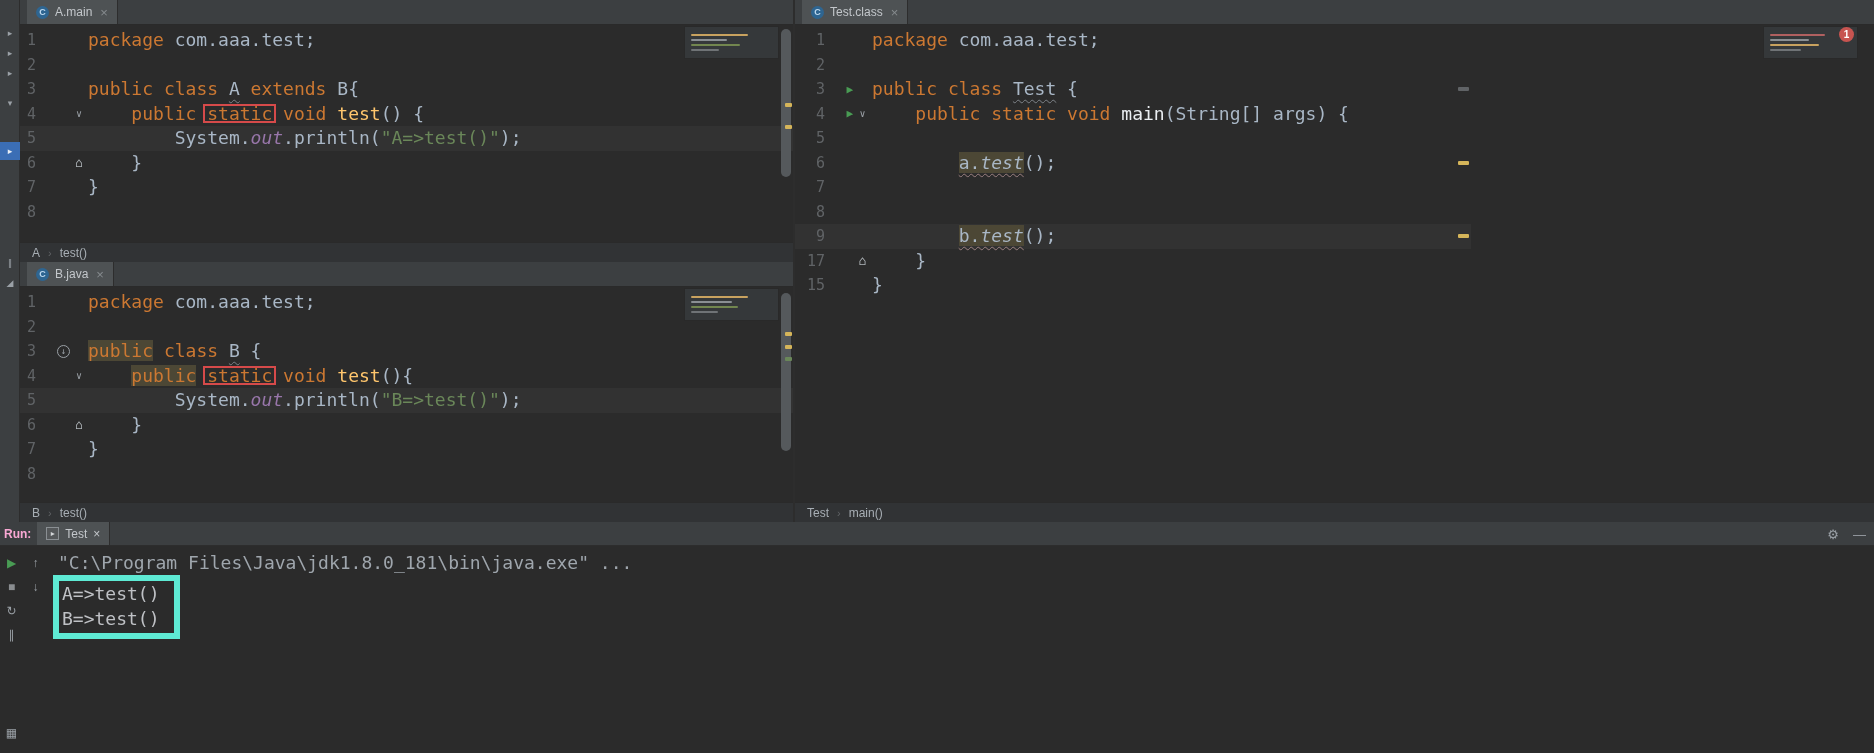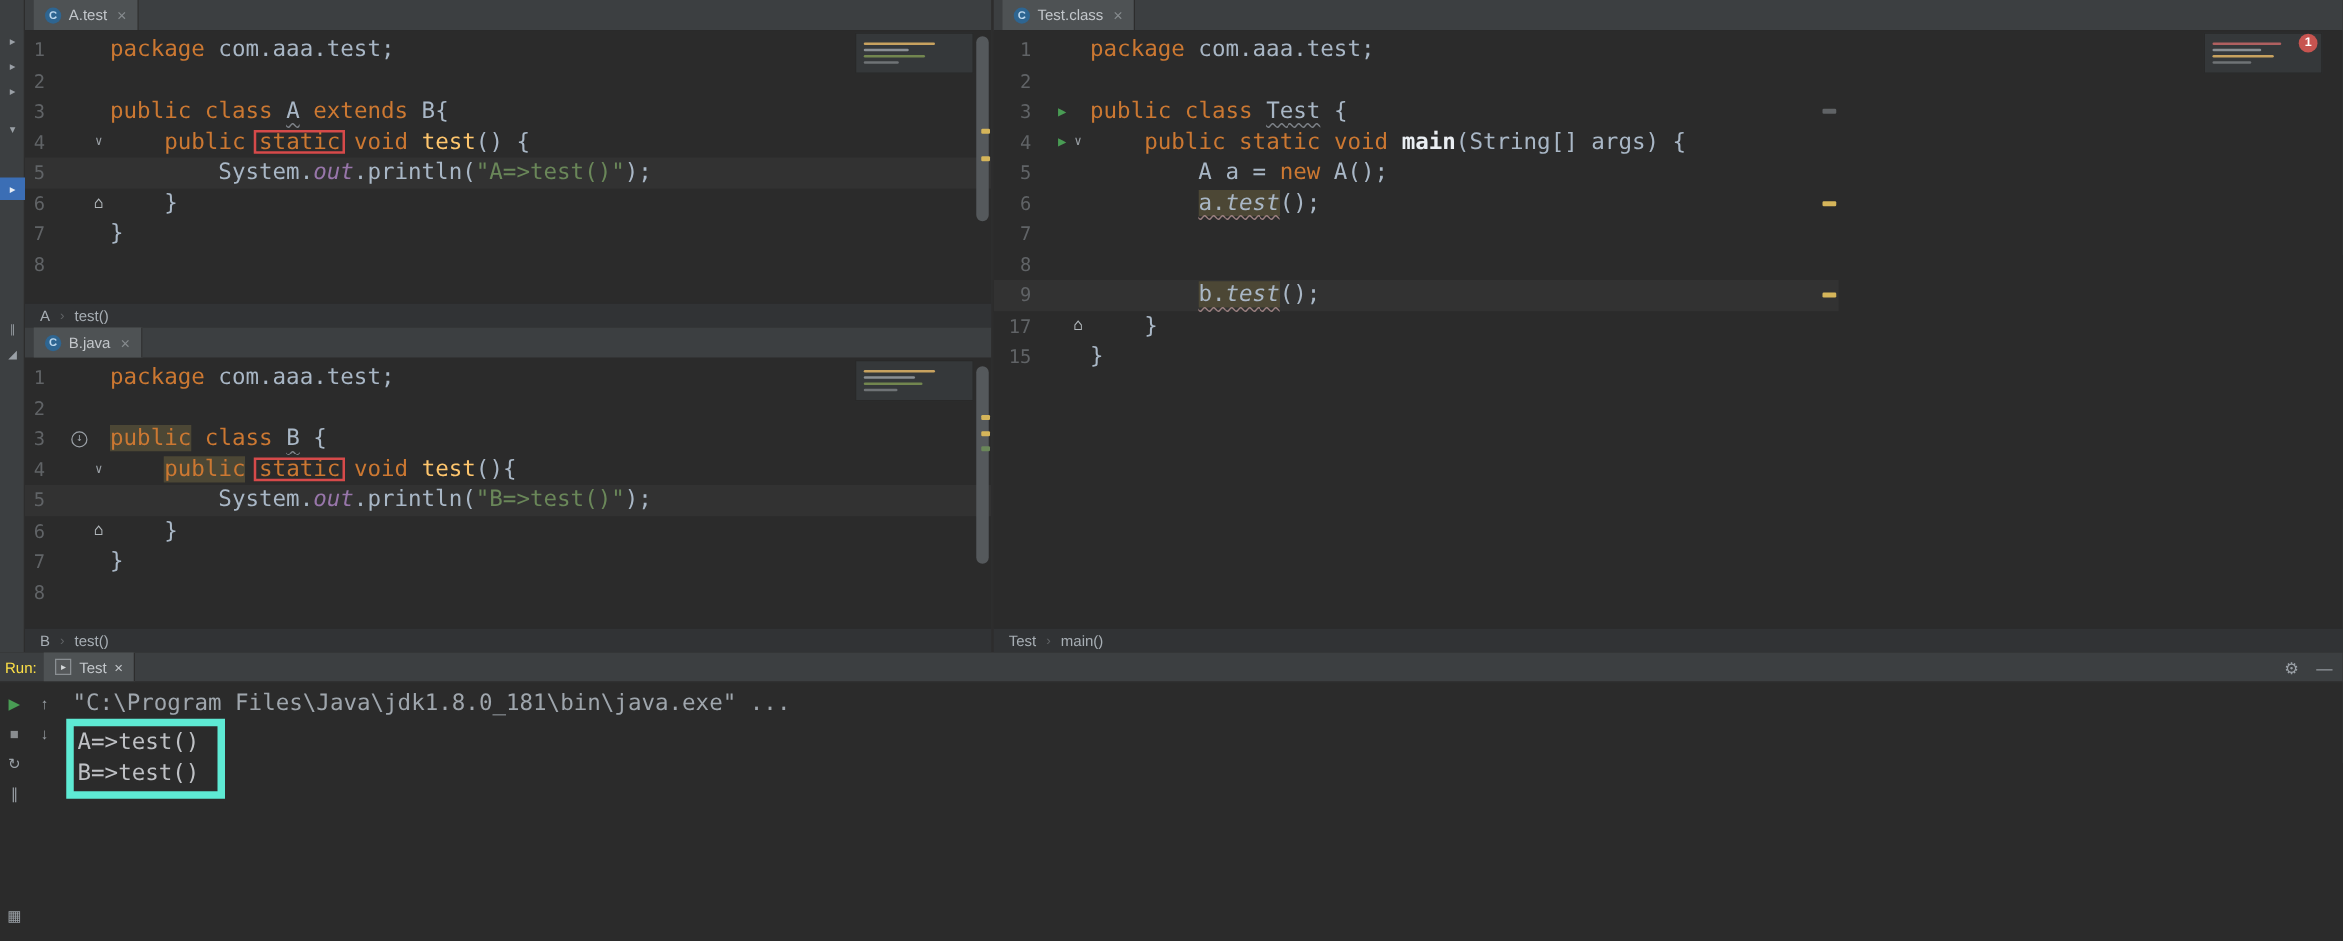--- a/index.html
+++ b/index.html
@@ -37,21 +37,21 @@
   .pane-test .g1 { width:28px; } .pane-test .g2 { width:19px; justify-content:center; }
   .codetext { white-space:pre; }
   .gicon { font-size:12px; color:#9aa0a6; line-height:1; }
   .g-run { color:#499c54; font-size:11px; }
   .g-pent { color:#b0b6ba; font-size:13px; }
   .g-chev { color:#9aa0a6; font-size:10px; }
   .g-over { border:1px solid #9aa0a6; border-radius:50%; width:13px; height:13px; line-height:11px; font-size:9px; text-align:center; color:#9aa0a6; }
   
   .seg { white-space:pre; }
   .kw { color:#cc7832;margin-top:43px; } .pl { color:#a9b7c6; } .str { color:#6a8759; }
-  .meth { color:#ffc66d; } .mainm { color:#eaeef2; font-weight:bold; }
+  .meth { color:#ffc66d; } .mainm { color:#eaeef2; font-weight:normal; }
   .fld { color:#9876aa; font-style:italic; } .it { font-style:italic; }
   .cls { text-decoration:underline wavy #7d8288 1px; text-underline-offset:4px; }
   .hl { background:#4c4735; }
   .wavy { text-decoration:underline wavy #9b8080 1px; text-underline-offset:4px; }
   .redbox { position:relative; }
   .redbox::after { content:""; position:absolute; left:-4px; right:-4px; top:1px; bottom:1px; border:2px solid #d64a4a; pointer-events:none; }
   .stripe-dash { position:absolute; right:2px; top:10px; width:11px; height:4px; border-radius:1px; }
   
   .sb-thumb { position:absolute; width:10px; background:#55595c; border-radius:5px; right:2px; }
   .pane-a .sb-thumb { top:4px; height:148px; }
@@ -61,21 +61,21 @@
   .minimap i { display:block; height:2px; margin:3px 0; border-radius:1px; }
   .error-badge { position:absolute; top:0; right:3px; width:15px; height:15px; border-radius:50%;
                  background:#c75450; color:#fff; font-size:10px; font-weight:bold; line-height:15px; text-align:center;
                  font-family:"Liberation Sans", sans-serif; }
   
   .crumbs { flex:0 0 auto; height:20px; background:#313335; border-top:1px solid #2a2a2a; display:flex; align-items:center; gap:8px; padding-left:12px; font-size:12px; color:#a7aeb4; }
   .crumbs .sep { color:#606366; font-size:11px; }
   
   .run-panel { position:absolute; left:0; top:522px; width:1874px; height:231px; display:flex; flex-direction:column; background:#2b2b2b; z-index:6; }
   .run-header { flex:0 0 auto; height:24px; background:#3c3f41; border-bottom:1px solid #2d2d2d; display:flex; align-items:stretch; position:relative; }
-  .run-label { font-size:12px; color:#fde047; padding:0 6px 0 4px; align-self:center; }
+  .run-label { font-size:12px; color:#f9a8d4; padding:0 6px 0 4px; align-self:center;font-weight:bold; }
   .run-tab { display:flex; align-items:center; gap:6px; padding:0 9px; background:#4e5254; border-right:1px solid #2d2d2d; font-size:12px; color:#c3c7cb; }
   .run-tab-icon { width:13px; height:13px; border:1px solid #8a8f93; background:#55585a; font-size:8px; color:#d4d7d9; text-align:center; line-height:12px; }
   .run-header-right { position:absolute; right:8px; top:0; height:24px; display:flex; align-items:center; gap:14px; }
   .hdr-ic { color:#9aa0a6; font-size:13px; }
   .run-body { flex:1 1 auto; display:flex; position:relative; background:#2b2b2b; }
   .rt-col { flex:0 0 auto; display:flex; flex-direction:column; align-items:center; padding-top:7px; position:relative; }
   .rt-col.c1 { width:23px; } .rt-col.c2 { width:25px; }
   .rt-ic { height:24px; font-size:12px; line-height:20px; }
   .rt-ic.bottom { position:absolute; bottom:6px; left:0; width:100%; text-align:center; }
   .console { flex:1 1 auto; padding:4px 0 0 10px; font-family:"DejaVu Sans Mono", monospace; font-size:18px; line-height:25px; }
@@ -93,21 +93,21 @@
     <span class="s-icon" style="top: 94px;">▾</span>
     <span class="s-icon active" style="top: 142px;">▸</span>
     <span class="s-icon" style="top: 254px;">∥</span>
     <span class="s-icon" style="top: 274px;">◢</span>
   </div>
 
 <div class="pane pane-a">
   <div class="tabbar">
     <div class="tab">
       <span class="cicon">C</span>
-      <span>A.test</span>
+      <span>A.main</span>
       <span class="close">×</span>
     </div>
   </div>
   <div class="editor">
     <div class="lines">
         <div class="code-row"><span class="lnum">1</span><span class="gcol g1"></span><span class="gcol g2"></span><span class="codetext"><span class="seg kw">package</span><span class="seg pl"> com.aaa.test;</span></span></div>
         <div class="code-row"><span class="lnum">2</span><span class="gcol g1"></span><span class="gcol g2"></span><span class="codetext"></span></div>
         <div class="code-row"><span class="lnum">3</span><span class="gcol g1"></span><span class="gcol g2"></span><span class="codetext"><span class="seg kw">public</span><span class="seg pl"> </span><span class="seg kw">class</span><span class="seg pl"> </span><span class="seg pl cls">A</span><span class="seg pl"> </span><span class="seg kw">extends</span><span class="seg pl"> B{</span></span></div>
         <div class="code-row"><span class="lnum">4</span><span class="gcol g1"></span><span class="gcol g2"><span class="gicon g-chev">∨</span></span><span class="codetext"><span class="seg pl">    </span><span class="seg kw">public</span><span class="seg pl"> </span><span class="seg kw redbox">static</span><span class="seg pl"> </span><span class="seg kw">void</span><span class="seg pl"> </span><span class="seg meth">test</span><span class="seg pl">() {</span></span></div>
         <div class="code-row caret-row"><span class="lnum">5</span><span class="gcol g1"></span><span class="gcol g2"></span><span class="codetext"><span class="seg pl">        System.</span><span class="seg fld">out</span><span class="seg pl">.println(</span><span class="seg str">"A=&gt;test()"</span><span class="seg pl">);</span></span></div>
@@ -178,21 +178,21 @@
       <span>Test.class</span>
       <span class="close">×</span>
     </div>
   </div>
   <div class="editor">
     <div class="lines">
         <div class="code-row"><span class="lnum">1</span><span class="gcol g1"></span><span class="gcol g2"></span><span class="codetext"><span class="seg kw">package</span><span class="seg pl"> com.aaa.test;</span></span></div>
         <div class="code-row"><span class="lnum">2</span><span class="gcol g1"></span><span class="gcol g2"></span><span class="codetext"></span></div>
         <div class="code-row"><span class="lnum">3</span><span class="gcol g1"><span class="gicon g-run">▶</span></span><span class="gcol g2"></span><span class="codetext"><span class="seg kw">public</span><span class="seg pl"> </span><span class="seg kw">class</span><span class="seg pl"> </span><span class="seg pl cls">Test</span><span class="seg pl"> {</span></span><span class="stripe-dash" style="background: rgb(96, 99, 102);"></span></div>
         <div class="code-row"><span class="lnum">4</span><span class="gcol g1"><span class="gicon g-run">▶</span></span><span class="gcol g2"><span class="gicon g-chev">∨</span></span><span class="codetext"><span class="seg pl">    </span><span class="seg kw">public</span><span class="seg pl"> </span><span class="seg kw">static</span><span class="seg pl"> </span><span class="seg kw">void</span><span class="seg pl"> </span><span class="seg mainm">main</span><span class="seg pl">(String[] args) {</span></span></div>
-        <div class="code-row"><span class="lnum">5</span><span class="gcol g1"></span><span class="gcol g2"></span><span class="codetext"><span class="seg pl">        A a = </span><span class="seg kw">new</span><span class="seg pl"> A();</span></span></div>
+        <div class="code-row"><span class="lnum">5</span><span class="gcol g1"></span><span class="gcol g2"></span></div>
         <div class="code-row"><span class="lnum">6</span><span class="gcol g1"></span><span class="gcol g2"></span><span class="codetext"><span class="seg pl">        </span><span class="seg pl hl wavy">a.</span><span class="seg pl hl wavy it">test</span><span class="seg pl">();</span></span><span class="stripe-dash" style="background: rgb(213, 181, 90);"></span></div>
         <div class="code-row"><span class="lnum">7</span><span class="gcol g1"></span><span class="gcol g2"></span><span class="codetext"></span></div>
         <div class="code-row"><span class="lnum">8</span><span class="gcol g1"></span><span class="gcol g2"></span></div>
         <div class="code-row caret-row"><span class="lnum">9</span><span class="gcol g1"></span><span class="gcol g2"></span><span class="codetext"><span class="seg pl">        </span><span class="seg pl hl wavy">b.</span><span class="seg pl hl wavy it">test</span><span class="seg pl">();</span></span><span class="stripe-dash" style="background: rgb(213, 181, 90);"></span></div>
         <div class="code-row"><span class="lnum">17</span><span class="gcol g1"></span><span class="gcol g2"><span class="gicon g-pent">⌂</span></span><span class="codetext"><span class="seg pl">    }</span></span></div>
         <div class="code-row"><span class="lnum">15</span><span class="gcol g1"></span><span class="gcol g2"></span><span class="codetext"><span class="seg pl">}</span></span></div>
       </div>
     <div class="minimap" style="right:16px;">
       <i style="width:68%;background:#b06060"></i>
         <i style="width:48%;background:#8a8f93"></i>

